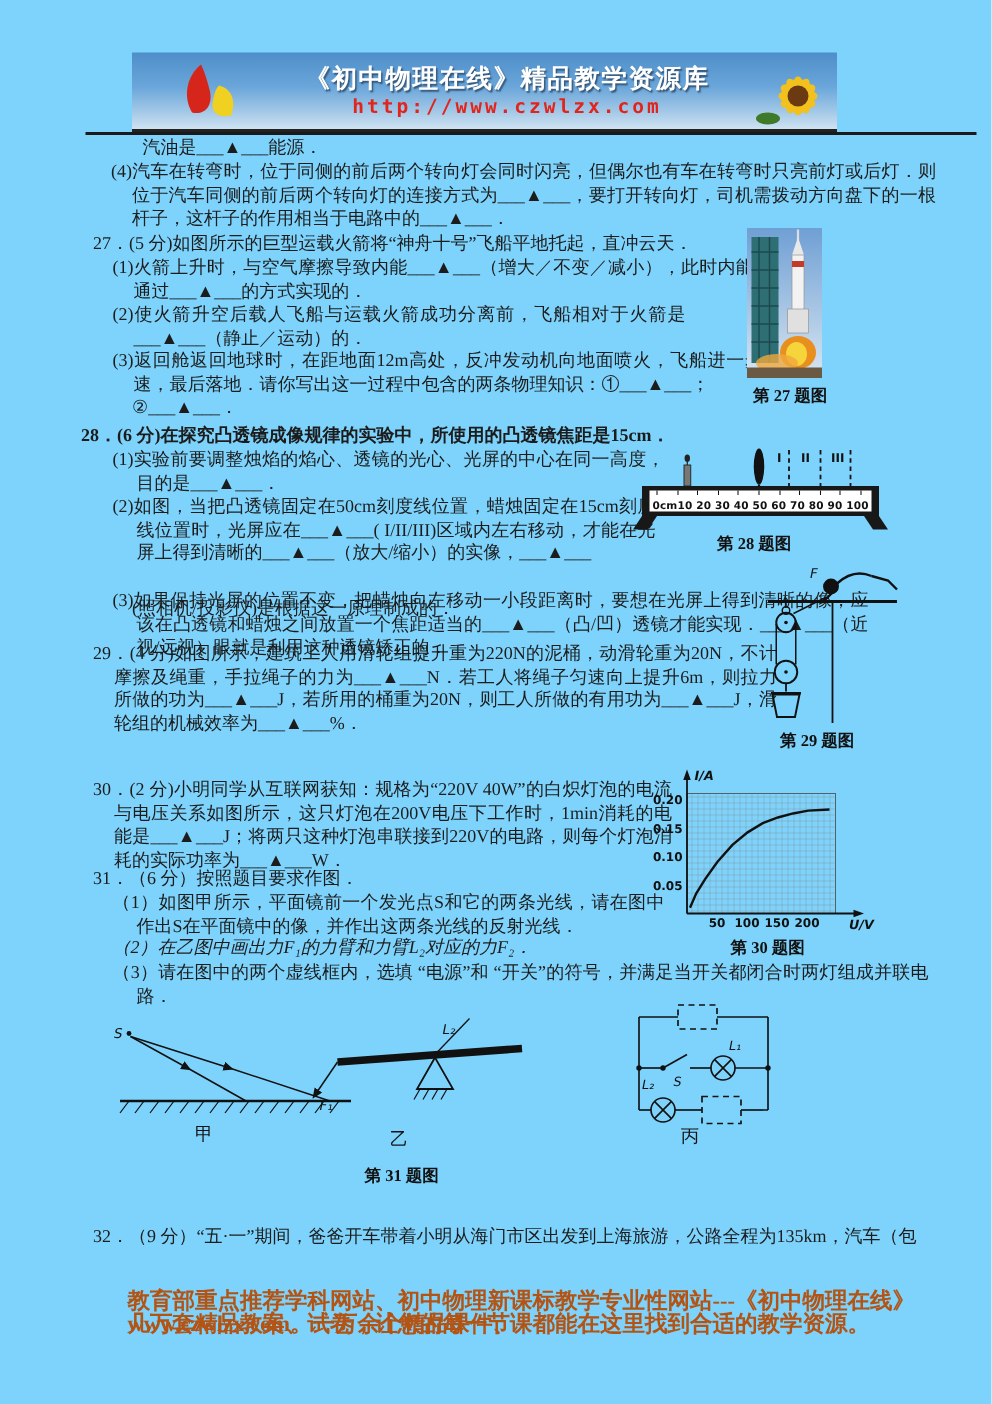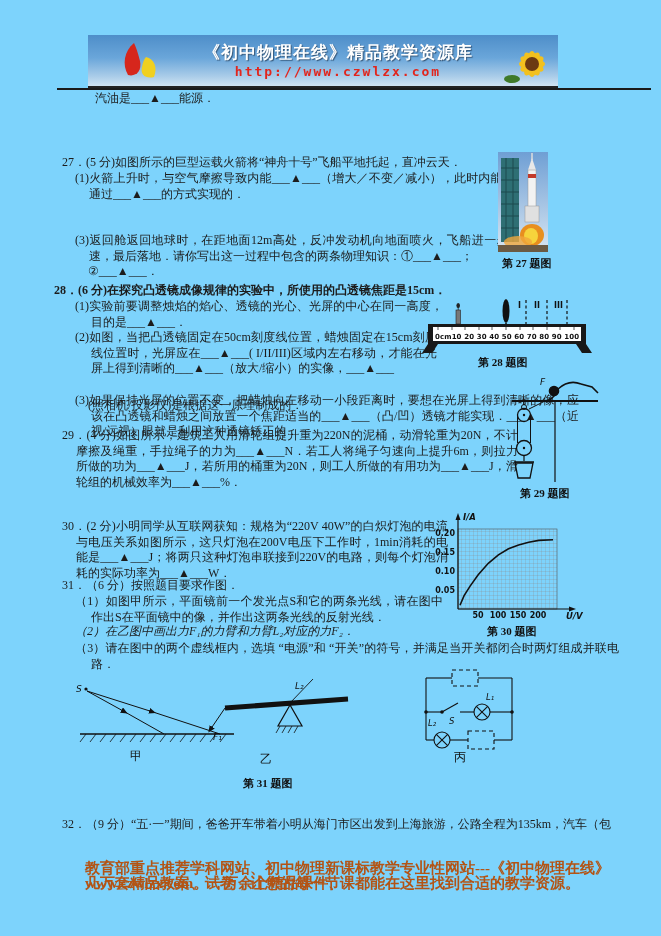--- a/index.html
+++ b/index.html
@@ -50,23 +50,25 @@
         </g>
         <circle r="7" fill="#6b3a12"></circle>
       </g>
       <ellipse cx="6" cy="36" rx="8" ry="4" fill="#3f7a2a"></ellipse>
     </svg>
   </div>
 
   <div class="divider"></div>
 
   <div class="txt" style="left:95px;top:91px;width:400px;">汽油是___▲___能源．</div>
+  <div class="txt hang14" style="left:74px;top:107px;width:536px;">(4)汽车在转弯时，位于同侧的前后两个转向灯会同时闪亮，但偶尔也有车在转弯时只亮前灯或后灯．则位于汽车同侧的前后两个转向灯的连接方式为___▲___，要打开转向灯，司机需拨动方向盘下的一根杆子，这杆子的作用相当于电路中的___▲___．</div>
 
   <div class="txt" style="left:62px;top:155px;width:470px;">27．(5 分)如图所示的巨型运载火箭将“神舟十号”飞船平地托起，直冲云天．</div>
   <div class="txt hang14" style="left:75px;top:171px;width:450px;">(1)火箭上升时，与空气摩擦导致内能___▲___（增大／不变／减小），此时内能改变是通过___▲___的方式实现的．</div>
+  <div class="txt hang14" style="left:75px;top:202px;width:368px;">(2)使火箭升空后载人飞船与运载火箭成功分离前，飞船相对于火箭是___▲___（静止／运动）的．</div>
   <div class="txt hang14" style="left:75px;top:233px;width:432px;">(3)返回舱返回地球时，在距地面12m高处，反冲发动机向地面喷火，飞船进一步减速，最后落地．请你写出这一过程中包含的两条物理知识：①___▲___；</div>
   <div class="txt" style="left:88px;top:264px;width:200px;">②___▲___．</div>
 
   <svg style="left:498px;top:152px;" width="50" height="100" viewBox="0 0 50 100">
     <defs>
       <linearGradient id="sky27" x1="0" y1="0" x2="0" y2="1">
         <stop offset="0" stop-color="#6f9fd4"></stop>
           <stop offset="1" stop-color="#d8e6f2"></stop>
       </linearGradient>
     </defs>

